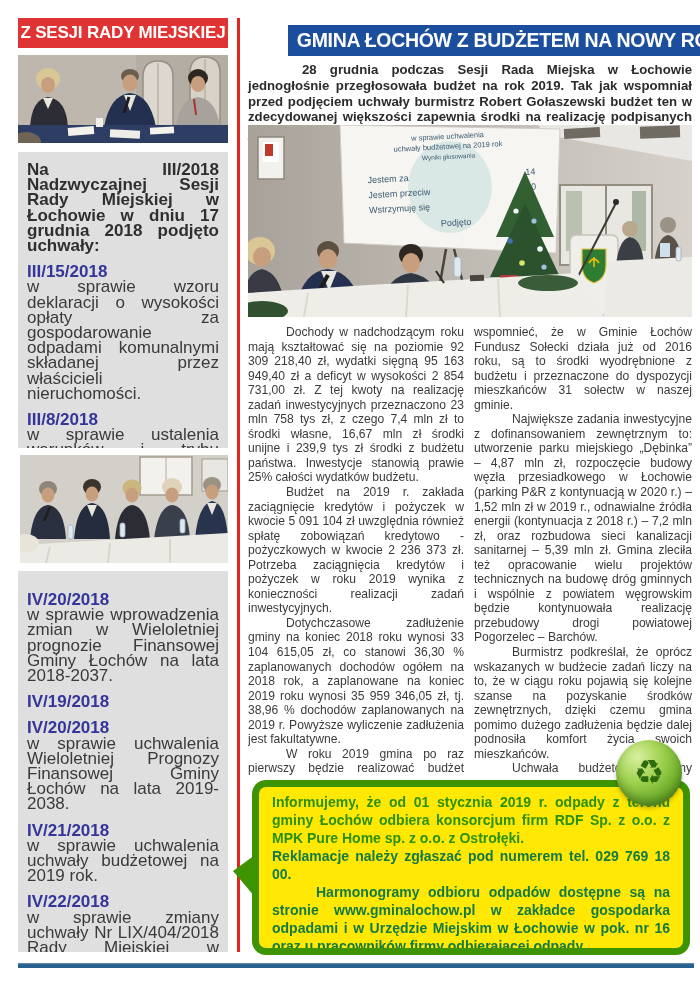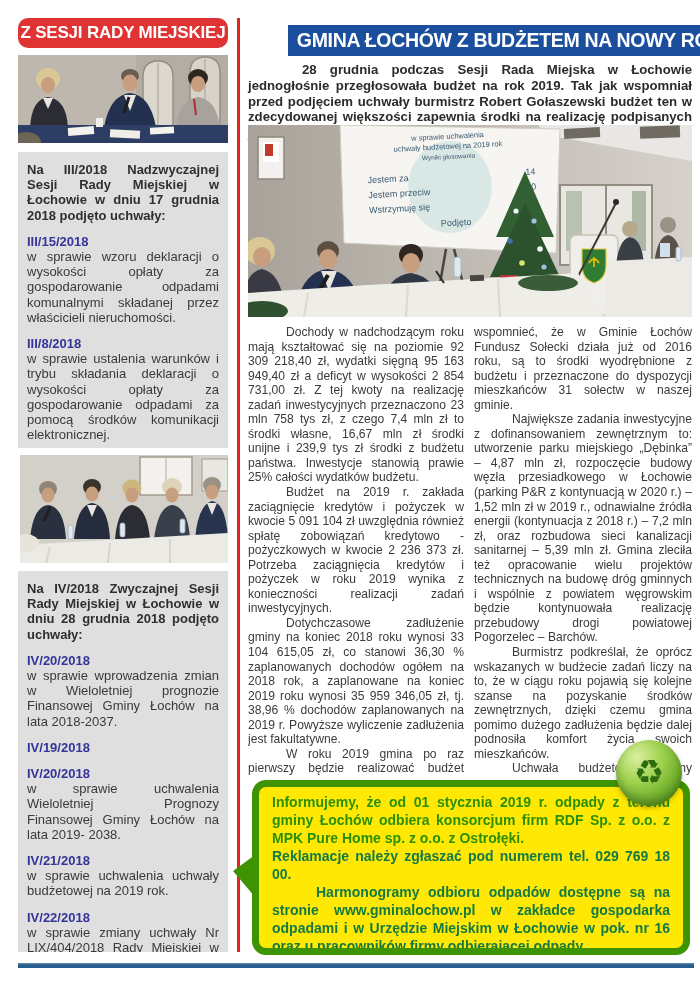--- a/index.html
+++ b/index.html
@@ -9,27 +9,27 @@
     --notice_text_primary:#2c9005; --notice_text_secondary:#147a44;
   }
   *{margin:0;padding:0;box-sizing:border-box;}
   html,body{background:#fff;}
   body{font-family:"Liberation Sans",sans-serif;}
   .page{position:relative;width:700px;height:985px;background:#fff;overflow:hidden;}
 
   
   .side-header{position:absolute;left:18px;top:18px;width:210px;height:30px;
     background:var(--accent_red);color:#fff;font-weight:bold;font-size:17px;
-    display:flex;align-items:center;justify-content:center;letter-spacing:-0.2px;border-radius:10px;}
+    display:flex;align-items:center;justify-content:center;letter-spacing:-0.2px;}
   .photo{position:absolute;overflow:hidden;}
   .photo svg{display:block;width:100%;height:100%;}
   .photo1{left:18px;top:55px;width:210px;height:88px;}
   .photo2{left:20px;top:455px;width:208px;height:108px;}
   .panel{position:absolute;left:18px;width:210px;background:var(--panel_gray);
-    padding:10px 9px;color:var(--body_text);font-size:13px;line-height:15.2px;
+    padding:10px 9px;color:var(--body_text);font-size:17px;line-height:15.2px;
     text-align:justify;overflow:hidden;}
   .panel1{top:152px;height:296px;}
   .panel2{top:571px;height:381px;}
   .panel-intro{font-weight:bold;color:#2f2f2f;}
   .res{margin-top:11px;}
   .res-id{font-weight:bold;color:var(--date_blue);}
   .divider{position:absolute;left:237px;top:18px;width:3px;height:934px;background:var(--divider_red);}
 
   
   .main-header{position:absolute;left:248px;top:25px;width:444px;height:31px;
@@ -150,21 +150,20 @@
       <line x1="90" y1="88" x2="88" y2="108" stroke="#d8d5cd" stroke-width="2"></line>
       <line x1="150" y1="84" x2="150" y2="108" stroke="#d8d5cd" stroke-width="2"></line>
       <rect x="48" y="70" width="5" height="14" rx="2" fill="#dfe8ee" stroke="#9fb4c4" stroke-width="0.8"></rect>
       <rect x="100" y="68" width="5" height="14" rx="2" fill="#dfe8ee" stroke="#9fb4c4" stroke-width="0.8"></rect>
       <rect x="160" y="64" width="5" height="14" rx="2" fill="#dfe8ee" stroke="#9fb4c4" stroke-width="0.8"></rect>
       <ellipse cx="6" cy="88" rx="13" ry="9" fill="#e8e4da"></ellipse>
     </svg>
   </div>
 
   <div class="panel panel2">
-    <div class="panel-intro">Na IV/2018 Zwyczajnej Sesji Rady Miejskiej w Łochowie w dniu 28 grudnia 2018 podjęto uchwały:</div>
     <div class="res">
       <div class="res-id">IV/20/2018</div>
       <div class="res-text">w sprawie wprowadzenia zmian w Wieloletniej prognozie Finansowej Gminy Łochów na lata 2018-2037.</div>
     </div>
     <div class="res">
       <div class="res-id">IV/19/2018</div>
     </div>
     <div class="res">
       <div class="res-id">IV/20/2018</div>
       <div class="res-text">w sprawie uchwalenia Wieloletniej Prognozy Finansowej Gminy Łochów na lata 2019- 2038.</div>

